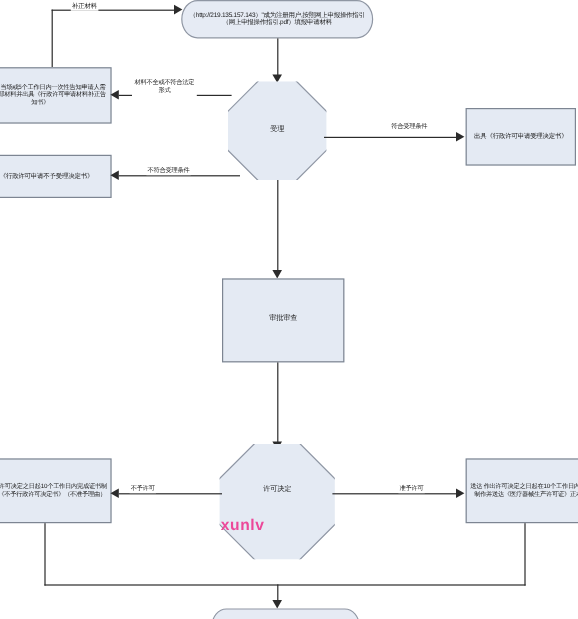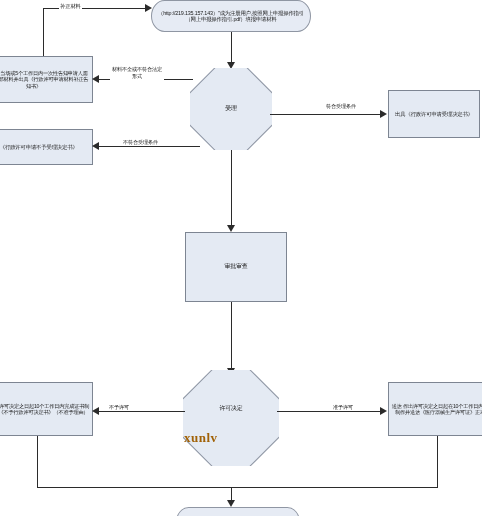--- a/index.html
+++ b/index.html
@@ -69,25 +69,25 @@
     color:#1a1a1a;
     background:#ffffff;
     text-align:center;
     line-height:1.15;
     letter-spacing:-0.2px;
     white-space:nowrap;
     padding:0 1px;
   }
   .watermark{
     position:absolute;
-    color:#a16207;
+    color:#ec4899;
     font-weight:bold;
     font-size:13px;
     letter-spacing:0.5px;
-    font-family:Liberation Serif, serif;
+    font-family:Liberation Sans, sans-serif;
   }
 </style>
 </head>
 <body>
 
 <div id="canvas">
 
   <div class="node rounded" style="left:151px;top:0px;width:160px;height:32px;font-size:5.4px;">
     <span class="txt">（http://219.135.157.143）"成为注册用户,按照网上申报操作指引（网上申报操作指引.pdf）填报申请材料</span>
   </div>

